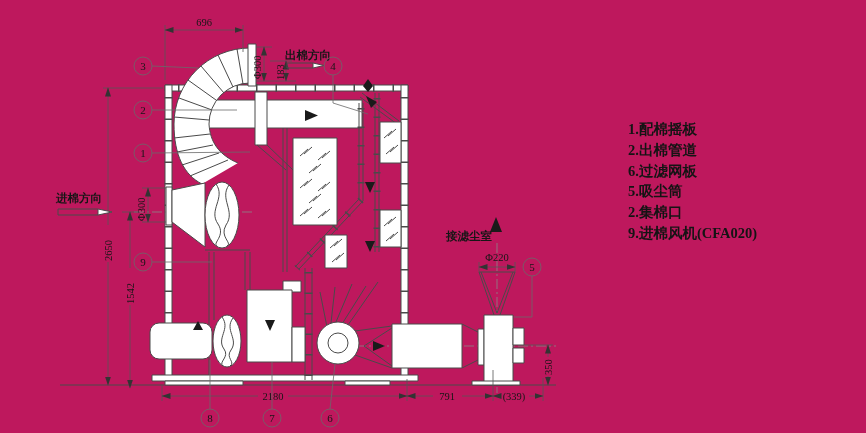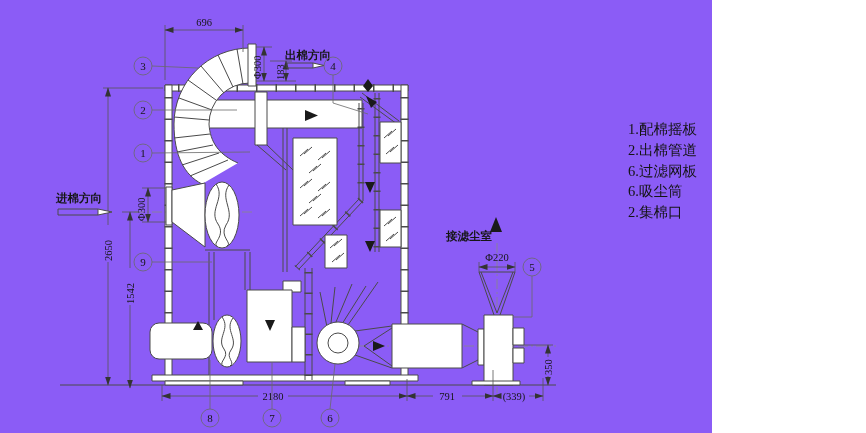--- a/index.html
+++ b/index.html
@@ -1,33 +1,33 @@
 <!DOCTYPE html>
 <html><head>
 <meta charset="utf-8">
 <style>
   html,body{margin:0;padding:0;background:#fff;}
-  .stage{position:relative;width:712px;height:433px;background:#8b5cf6;overflow:hidden;
+  .stage{position:relative;width:866px;height:433px;background:#be185d;overflow:hidden;
          font-family:"Liberation Serif","DejaVu Serif",serif;}
   svg{position:absolute;left:0;top:0;}
   svg *{vector-effect:non-scaling-stroke;}
   .ln{stroke:#4a4a4a;stroke-width:1;fill:none;}
   .lt{stroke:#6a6a6a;stroke-width:0.8;fill:none;}
   .wf{stroke:#4a4a4a;stroke-width:1;fill:#ffffff;}
   .wq{fill:#ffffff;stroke:none;}
   .tick{stroke:#4a4a4a;fill:none;}
   .dim{stroke:#555;stroke-width:0.8;fill:none;}
   .cl{stroke:#888;stroke-width:0.8;fill:none;stroke-dasharray:10 3 2 3;}
   .blk{fill:#1a1a1a;stroke:none;}
   text{fill:#161616;}
   .dtx{font-size:10.5px;font-family:"Liberation Serif","DejaVu Serif",serif;}
   .btx{font-size:11px;font-family:"Liberation Serif","DejaVu Serif",serif;}
   .cjk{font-size:11.5px;font-weight:bold;font-family:"Liberation Serif","DejaVu Serif",serif;}
   .legend{position:absolute;left:628px;top:119px;color:#141414;
-          font-size:14.5px;font-weight:normal;line-height:20.8px;white-space:nowrap;}
+          font-size:14.5px;font-weight:bold;line-height:20.8px;white-space:nowrap;}
 </style>
 </head>
 <body>
 
 <div class="stage">
 
 <svg width="866" height="433" viewBox="0 0 866 433">
   <defs>
     <marker id="ar" markerWidth="10" markerHeight="8" refX="8.5" refY="3" orient="auto-start-reverse" markerUnits="userSpaceOnUse">
       <path d="M0,0 L9,3 L0,6 Z" fill="#333"></path>
@@ -288,17 +288,18 @@
       <circle class="lt" cx="330" cy="418" r="9" fill="#fff"></circle>
       <text class="btx" x="330" y="422" text-anchor="middle">6</text>
     </g>
   </g>
 </svg>
 
 <div class="legend">
   <div>1.配棉摇板</div>
   <div>2.出棉管道</div>
   <div>6.过滤网板</div>
-  <div>6.吸尘筒</div>
+  <div>5.吸尘筒</div>
   <div>2.集棉口</div>
+  <div>9.进棉风机(CFA020)</div>
 </div>
 
 </div>
 
 </body></html>

